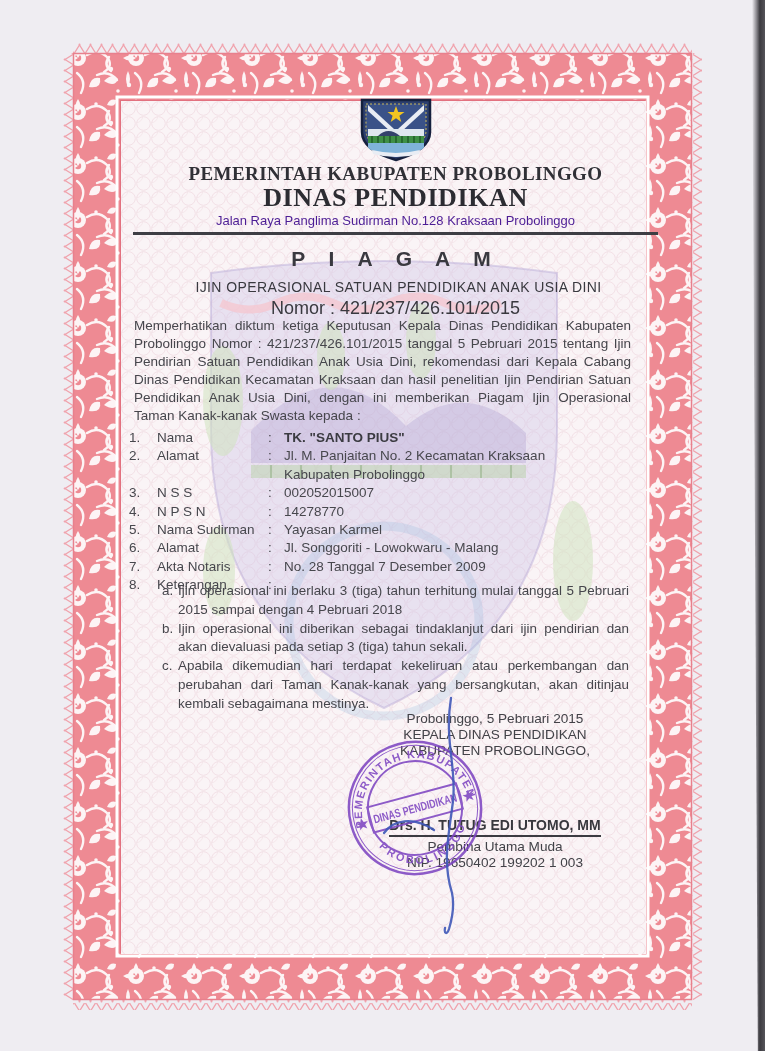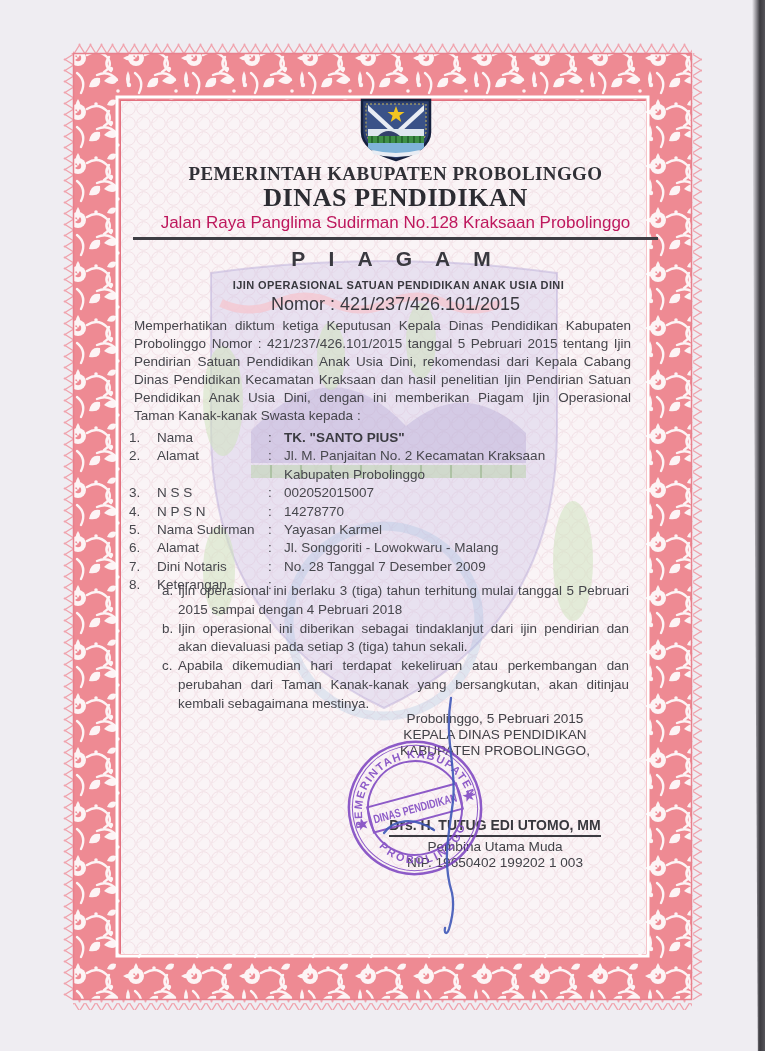--- a/index.html
+++ b/index.html
@@ -13,26 +13,26 @@
   .wm{position:absolute;left:121px;top:101px;z-index:1;}
   .content{position:absolute;left:121px;top:101px;width:525px;height:853px;z-index:2;padding-left:24px;}
   .overlay{position:absolute;left:121px;top:101px;z-index:3;pointer-events:none;}
 
   .hdr{position:absolute;top:0;left:0;width:100%;text-align:center;}
   .crest{display:block;margin:-3px auto 0 auto;}
   .gov{font-family:"Liberation Serif",serif;font-weight:bold;font-size:19px;letter-spacing:.4px;
        color:#303036;margin:1px 0 0 0;}
   .dept{font-family:"Liberation Serif",serif;font-weight:bold;font-size:26px;letter-spacing:.6px;
        color:#2c2c32;margin:0;line-height:26px;}
-  .addr{font-size:17px;color:#be185d;margin:2px 0 0 0;}
+  .addr{font-size:13px;color:#4c1d95;margin:2px 0 0 0;}
   .rule{border:0;border-top:3px solid #3e3e44;margin:4px 12px 0 12px;}
 
   .titleblock{position:absolute;top:142px;left:0;width:100%;text-align:center;color:#39393f;}
   .piagam{font-size:21px;font-weight:bold;letter-spacing:9px;margin:4px;}
-  .subtitle{font-size:11px;font-weight:bold;letter-spacing:.4px;margin:8px 0 0 6px;}
+  .subtitle{font-size:14px;font-weight:normal;letter-spacing:.4px;margin:8px 0 0 6px;}
   .nomor{font-size:18px;margin:3px 0 0 0;}
 
   .preamble{position:absolute;top:216px;left:13px;width:497px;font-size:13.5px;line-height:18px;
     text-align:justify;color:#46464c;}
 
   .fields{position:absolute;top:328px;left:8px;right:16px;font-size:13.5px;line-height:18.4px;}
   .frow{display:grid;grid-template-columns:28px 111px 16px 1fr;}
   .fval{white-space:pre-line;}
   .fbold{font-weight:bold;color:#3b3b41;}
 
@@ -195,21 +195,21 @@
         <span class="fval">Yayasan Karmel</span>
       </div>
       <div class="frow">
         <span>6.</span>
         <span>Alamat</span>
         <span>:</span>
         <span class="fval">Jl. Songgoriti - Lowokwaru - Malang</span>
       </div>
       <div class="frow">
         <span>7.</span>
-        <span>Dini Notaris</span>
+        <span>Akta Notaris</span>
         <span>:</span>
         <span class="fval">No. 28 Tanggal 7 Desember 2009</span>
       </div>
       <div class="frow">
         <span>8.</span>
         <span>Keterangan</span>
         <span>:</span>
         <span class="fval"></span>
       </div>
     </div>

